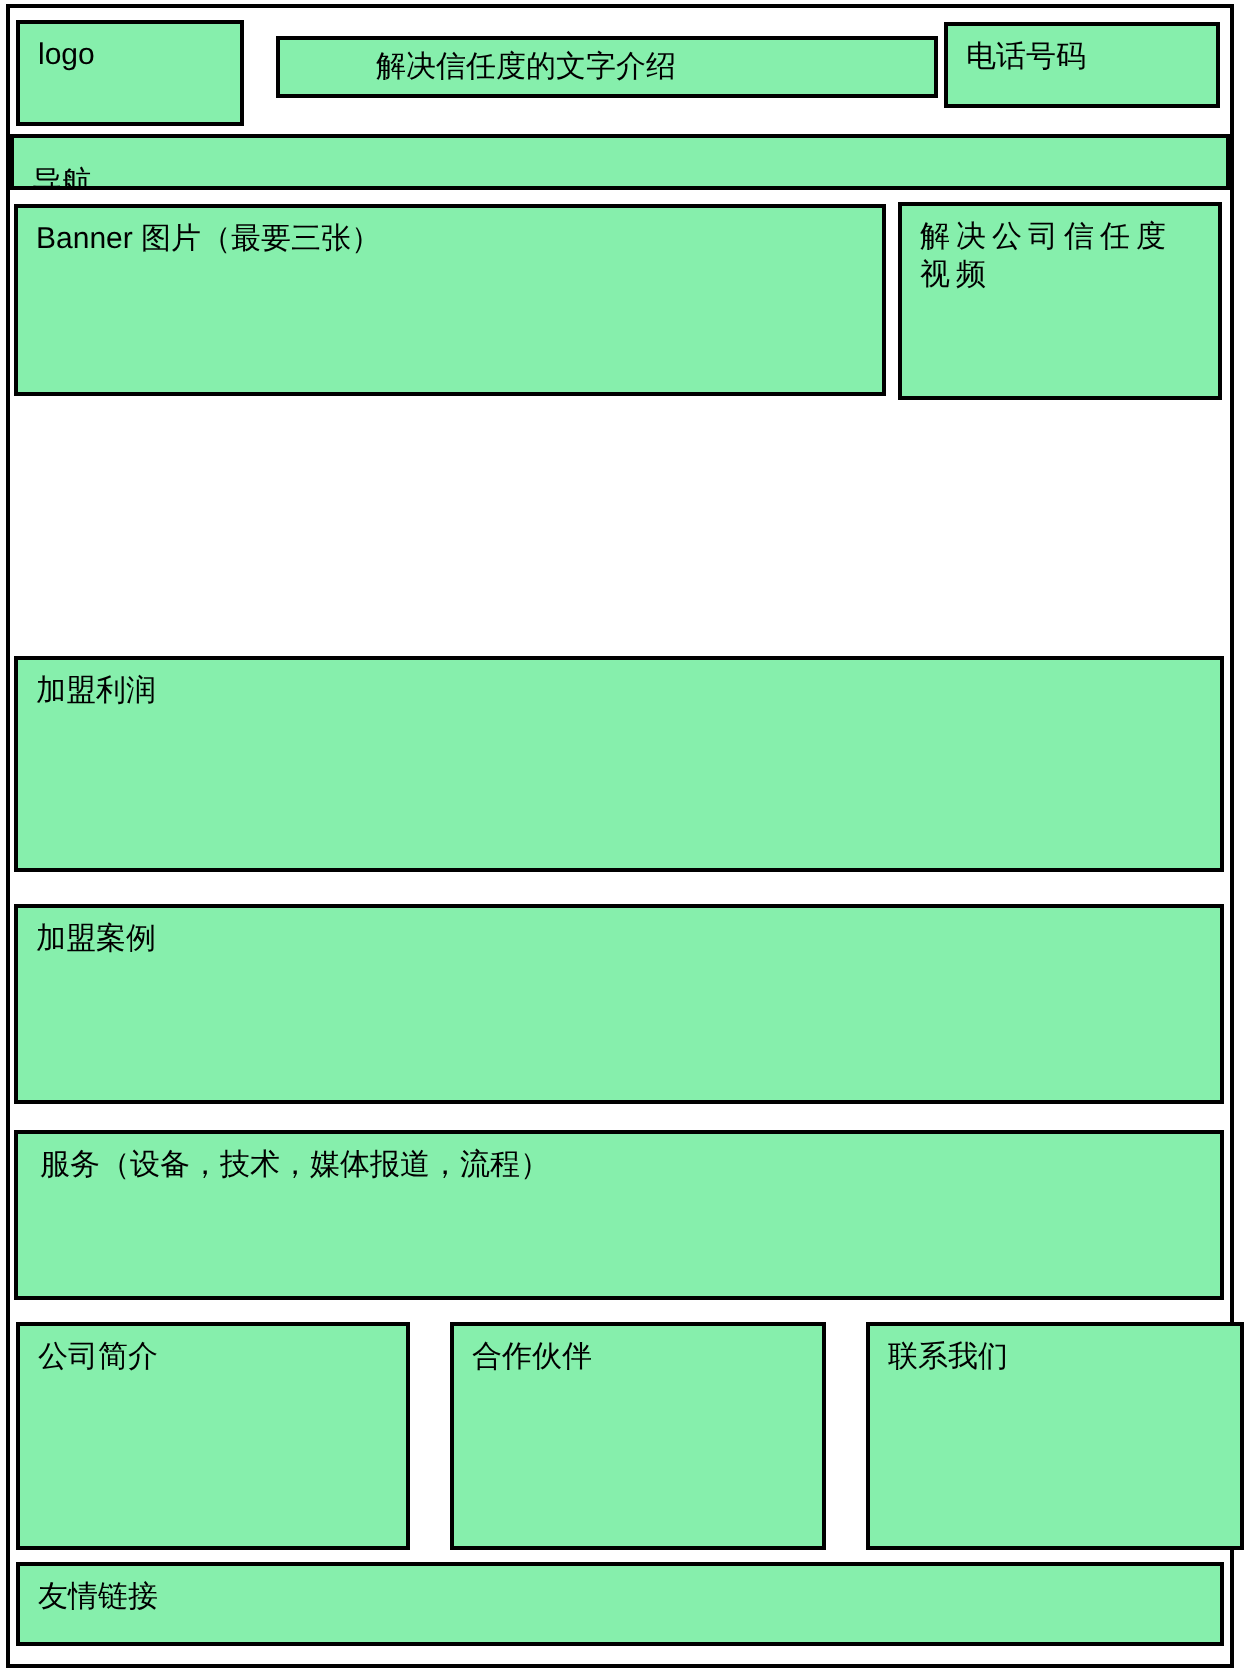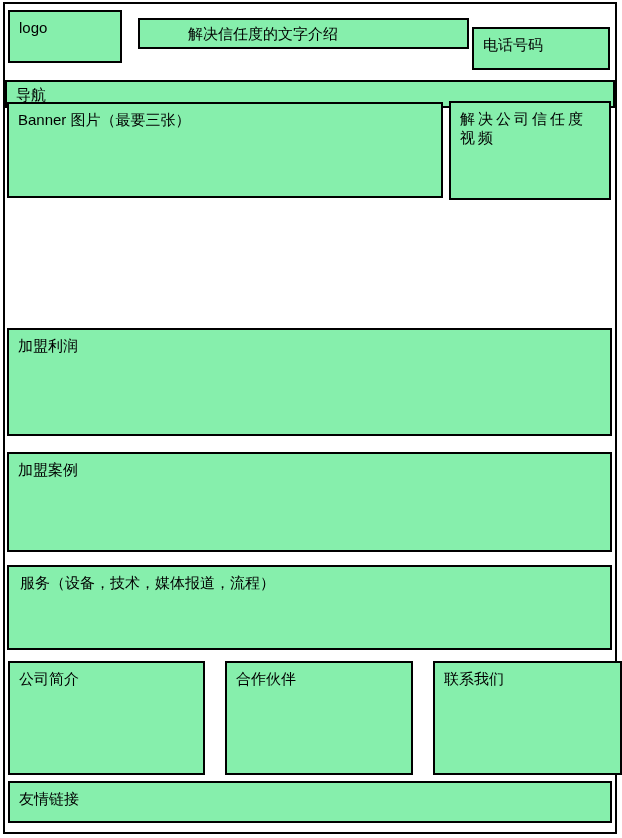--- a/index.html
+++ b/index.html
@@ -26,23 +26,23 @@
     border: 2px solid #000000;
     font-size: 15px;
     line-height: 19px;
     color: #000000;
     padding: 6px 9px;
     overflow: hidden;
   }
   
   .logo-box   { left: 8px;   top: 10px;  width: 114px; height: 53px; }
   .intro-box  { left: 138px; top: 18px;  width: 331px; height: 31px; padding-top: 4px; padding-left: 48px; }
-  .phone-box  { left: 472px; top: 11px;  width: 138px; height: 43px; margin-top: 16px; }
+  .phone-box  { left: 472px; top: 11px;  width: 138px; height: 43px; }
   
-  .nav-bar    { left: 5px;   top: 80px;  width: 610px; height: 28px; padding-top: 3px; }
+  .nav-bar    { left: 5px;   top: 67px;  width: 610px; height: 28px; padding-top: 13px; }
   
   .banner-box { left: 7px;   top: 102px; width: 436px; height: 96px; }
   .video-box  { left: 449px; top: 101px; width: 162px; height: 99px; letter-spacing: 3px; }
   
   .sec-packages { left: 7px; top: 207px; width: 605px; height: 109px; }
   .sec-profit   { left: 7px; top: 328px; width: 605px; height: 108px; }
   .sec-cases    { left: 7px; top: 452px; width: 605px; height: 100px; }
   .sec-services { left: 7px; top: 565px; width: 605px; height: 85px; padding-left: 11px;  }
   
   .col-company  { left: 8px;   top: 661px; width: 197px; height: 114px; }

